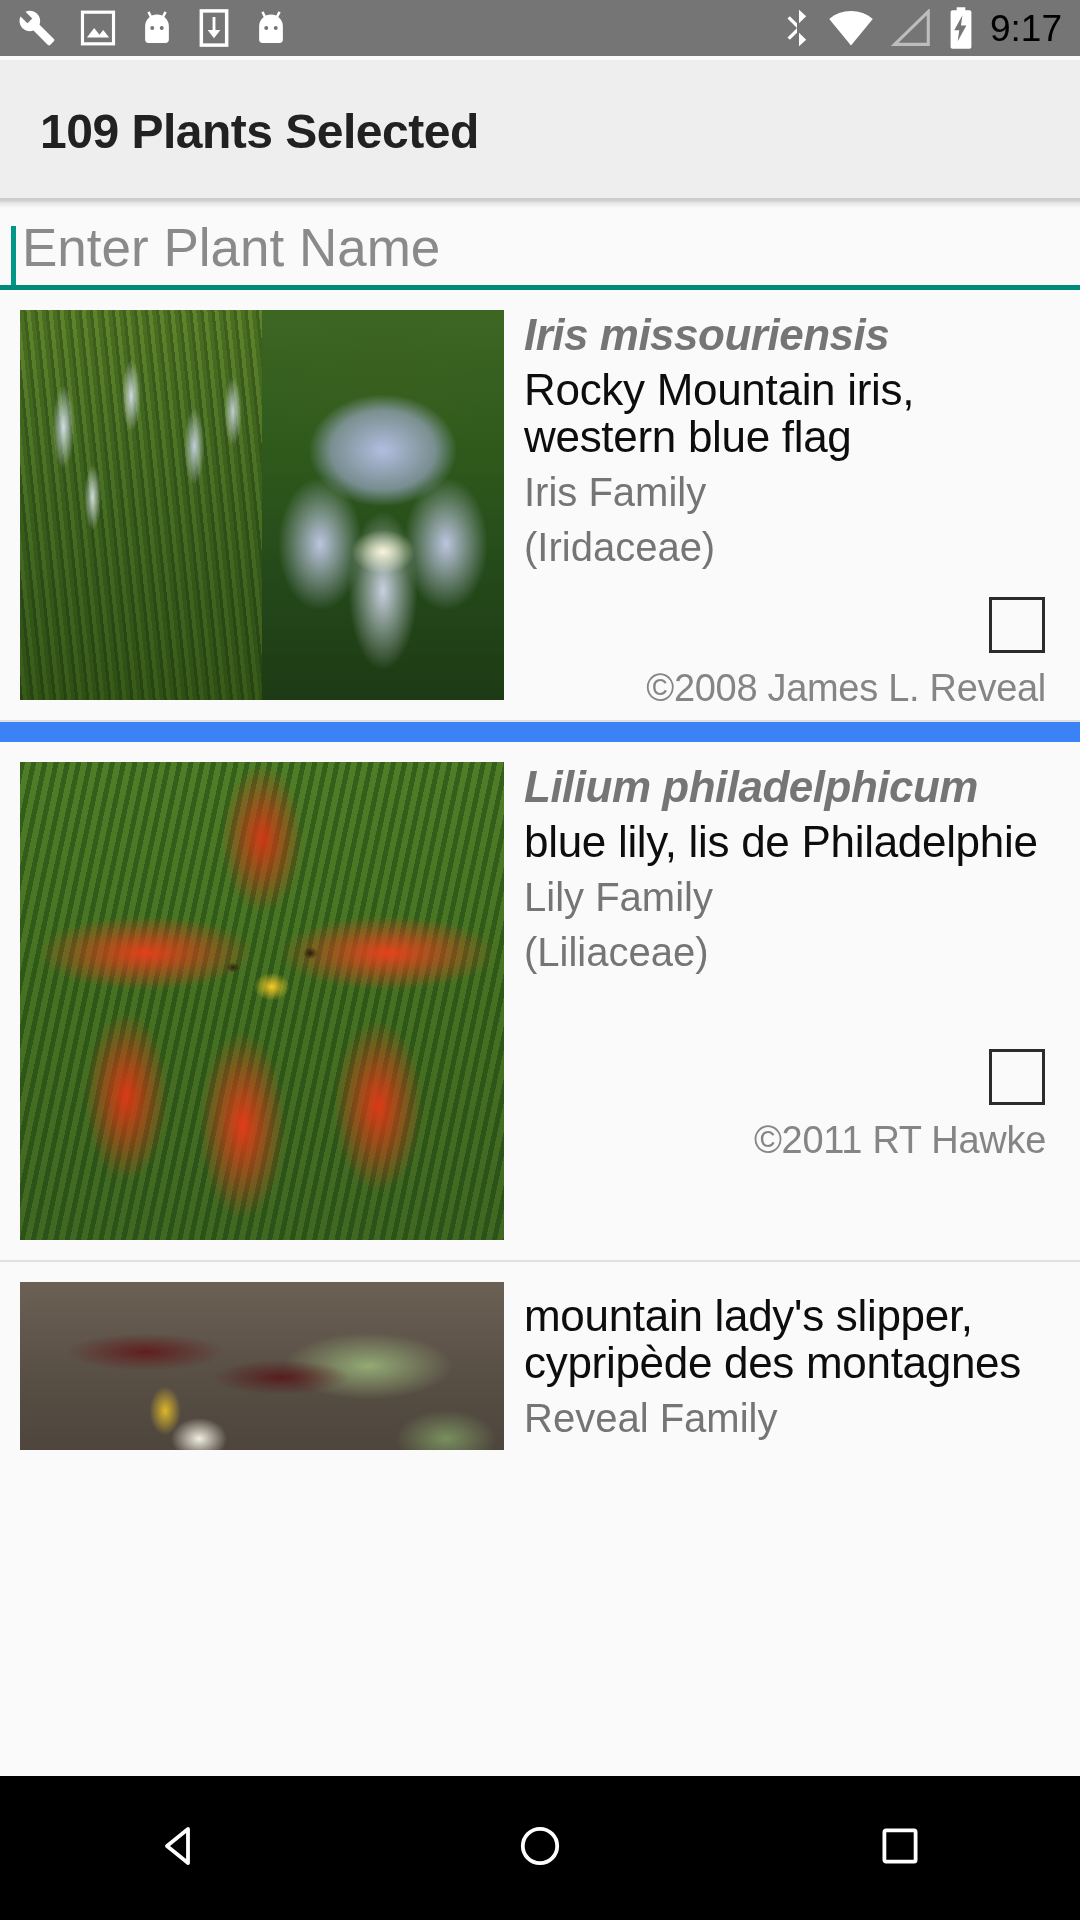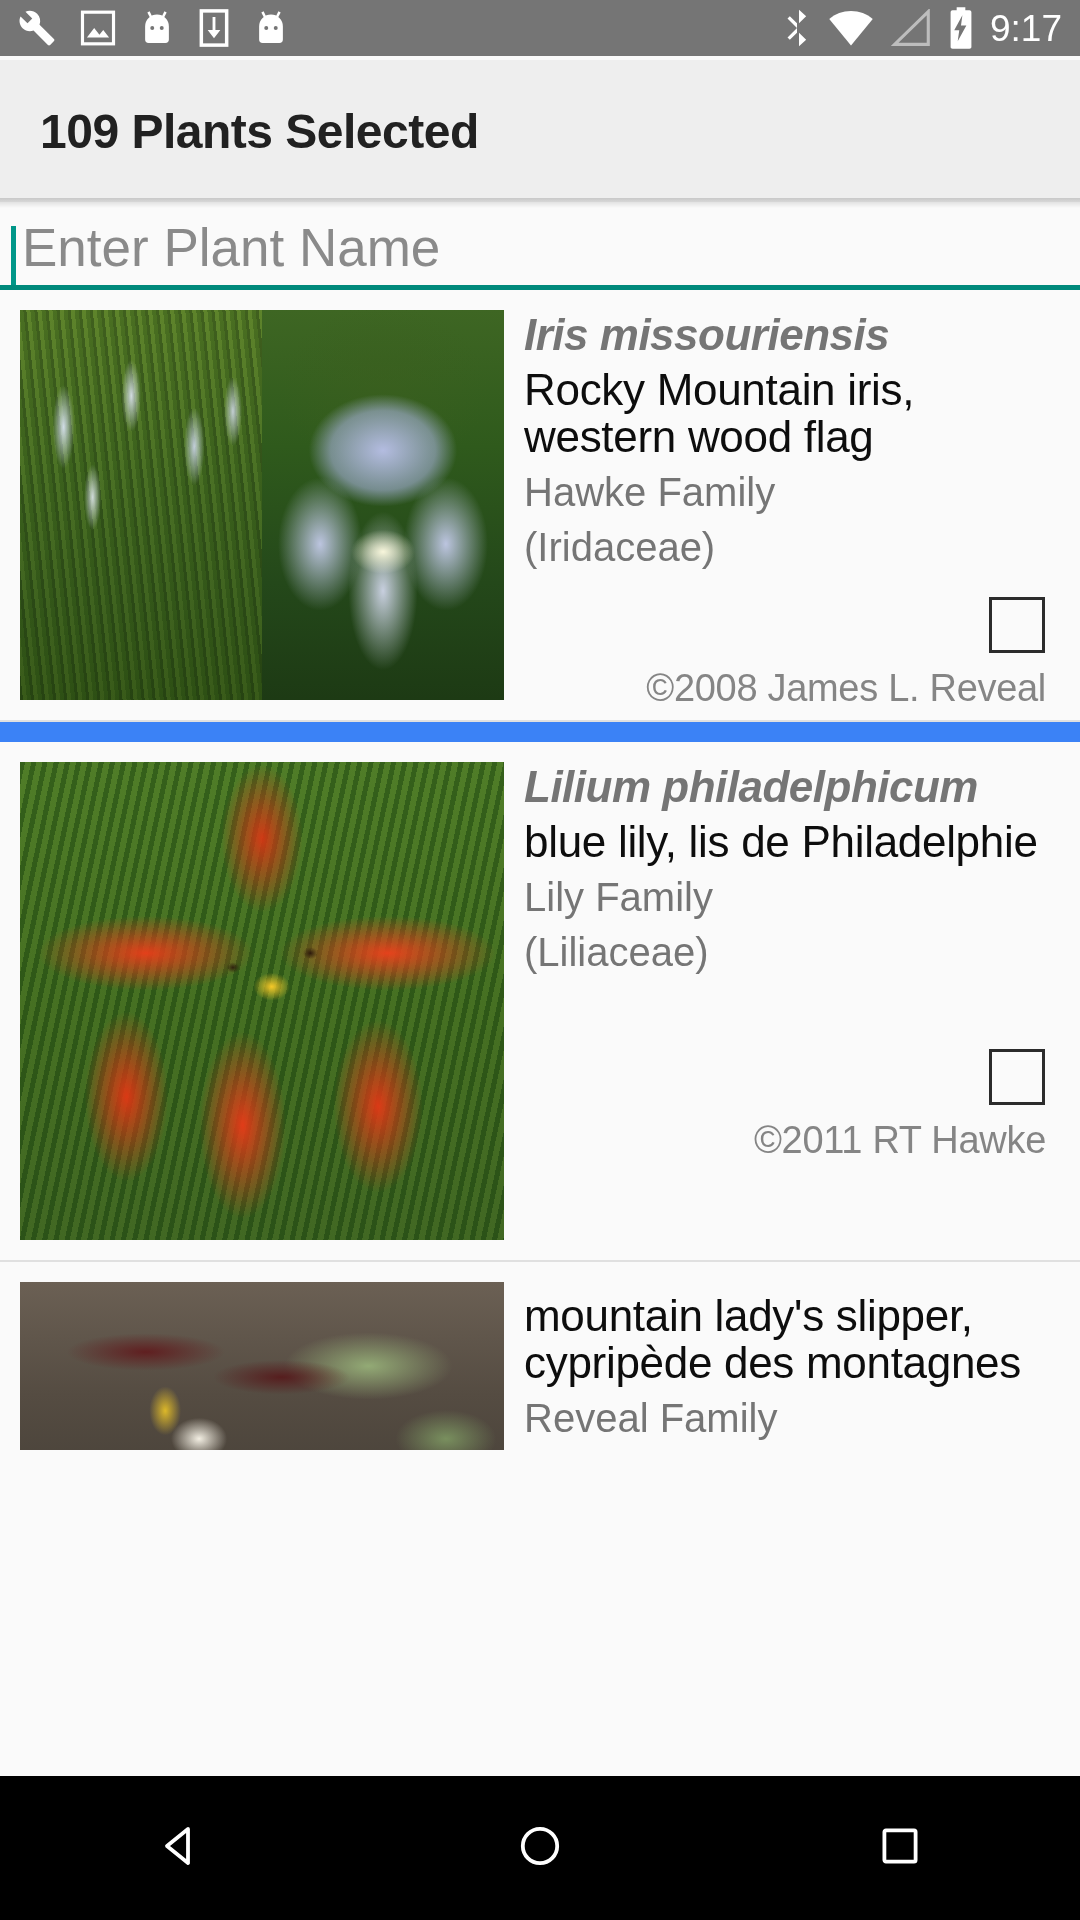--- a/index.html
+++ b/index.html
@@ -16,21 +16,21 @@
     position:absolute; top:0; left:0;
     width:1080px; height:56px;
     background:#757575;
     display:flex; align-items:center;
     padding:0 18px;
   }
   .sb-left{ display:flex; align-items:center; gap:24px; flex:1; }
   .sb-right{ display:flex; align-items:center; gap:16px; }
   .sb-icon{ display:flex; align-items:center; justify-content:center; }
   .sb-clock{
-    color:#ffffff; font-size:37px; font-weight:500;
+    color:#000000; font-size:37px; font-weight:500;
     letter-spacing:0px; margin-left:0; line-height:1;text-align:center;
   }
 
   
   .app-bar{
     position:absolute; top:60px; left:0;
     width:1080px; height:142px;
     background:#eeeeee;
     display:flex; align-items:center;
   }
@@ -245,22 +245,22 @@
 
 <div class="list">
 
   <div class="row" style="height:432px;">
     <div class="row-imgs">
       <div class="thumb img-iris-field"></div>
       <div class="thumb img-iris-flower"></div>
     </div>
     <div class="row-text">
       <div class="sci-name">Iris missouriensis</div>
-      <div class="common-name">Rocky Mountain iris, western wood flag</div>
-      <div class="family">Hawke Family</div>
+      <div class="common-name">Rocky Mountain iris, western blue flag</div>
+      <div class="family">Iris Family</div>
       <div class="family">(Iridaceae)</div>
       <div class="checkbox" style="right:35px; top:307px;"></div>
       <div class="copyright" style="right:34px; top:377px;">©2008 James L. Reveal</div>
     </div>
   </div>
 
   <div class="row" style="height:520px;margin-top:20px;">
     <div class="row-imgs">
       <div class="thumb img-lily"></div>
     </div>

